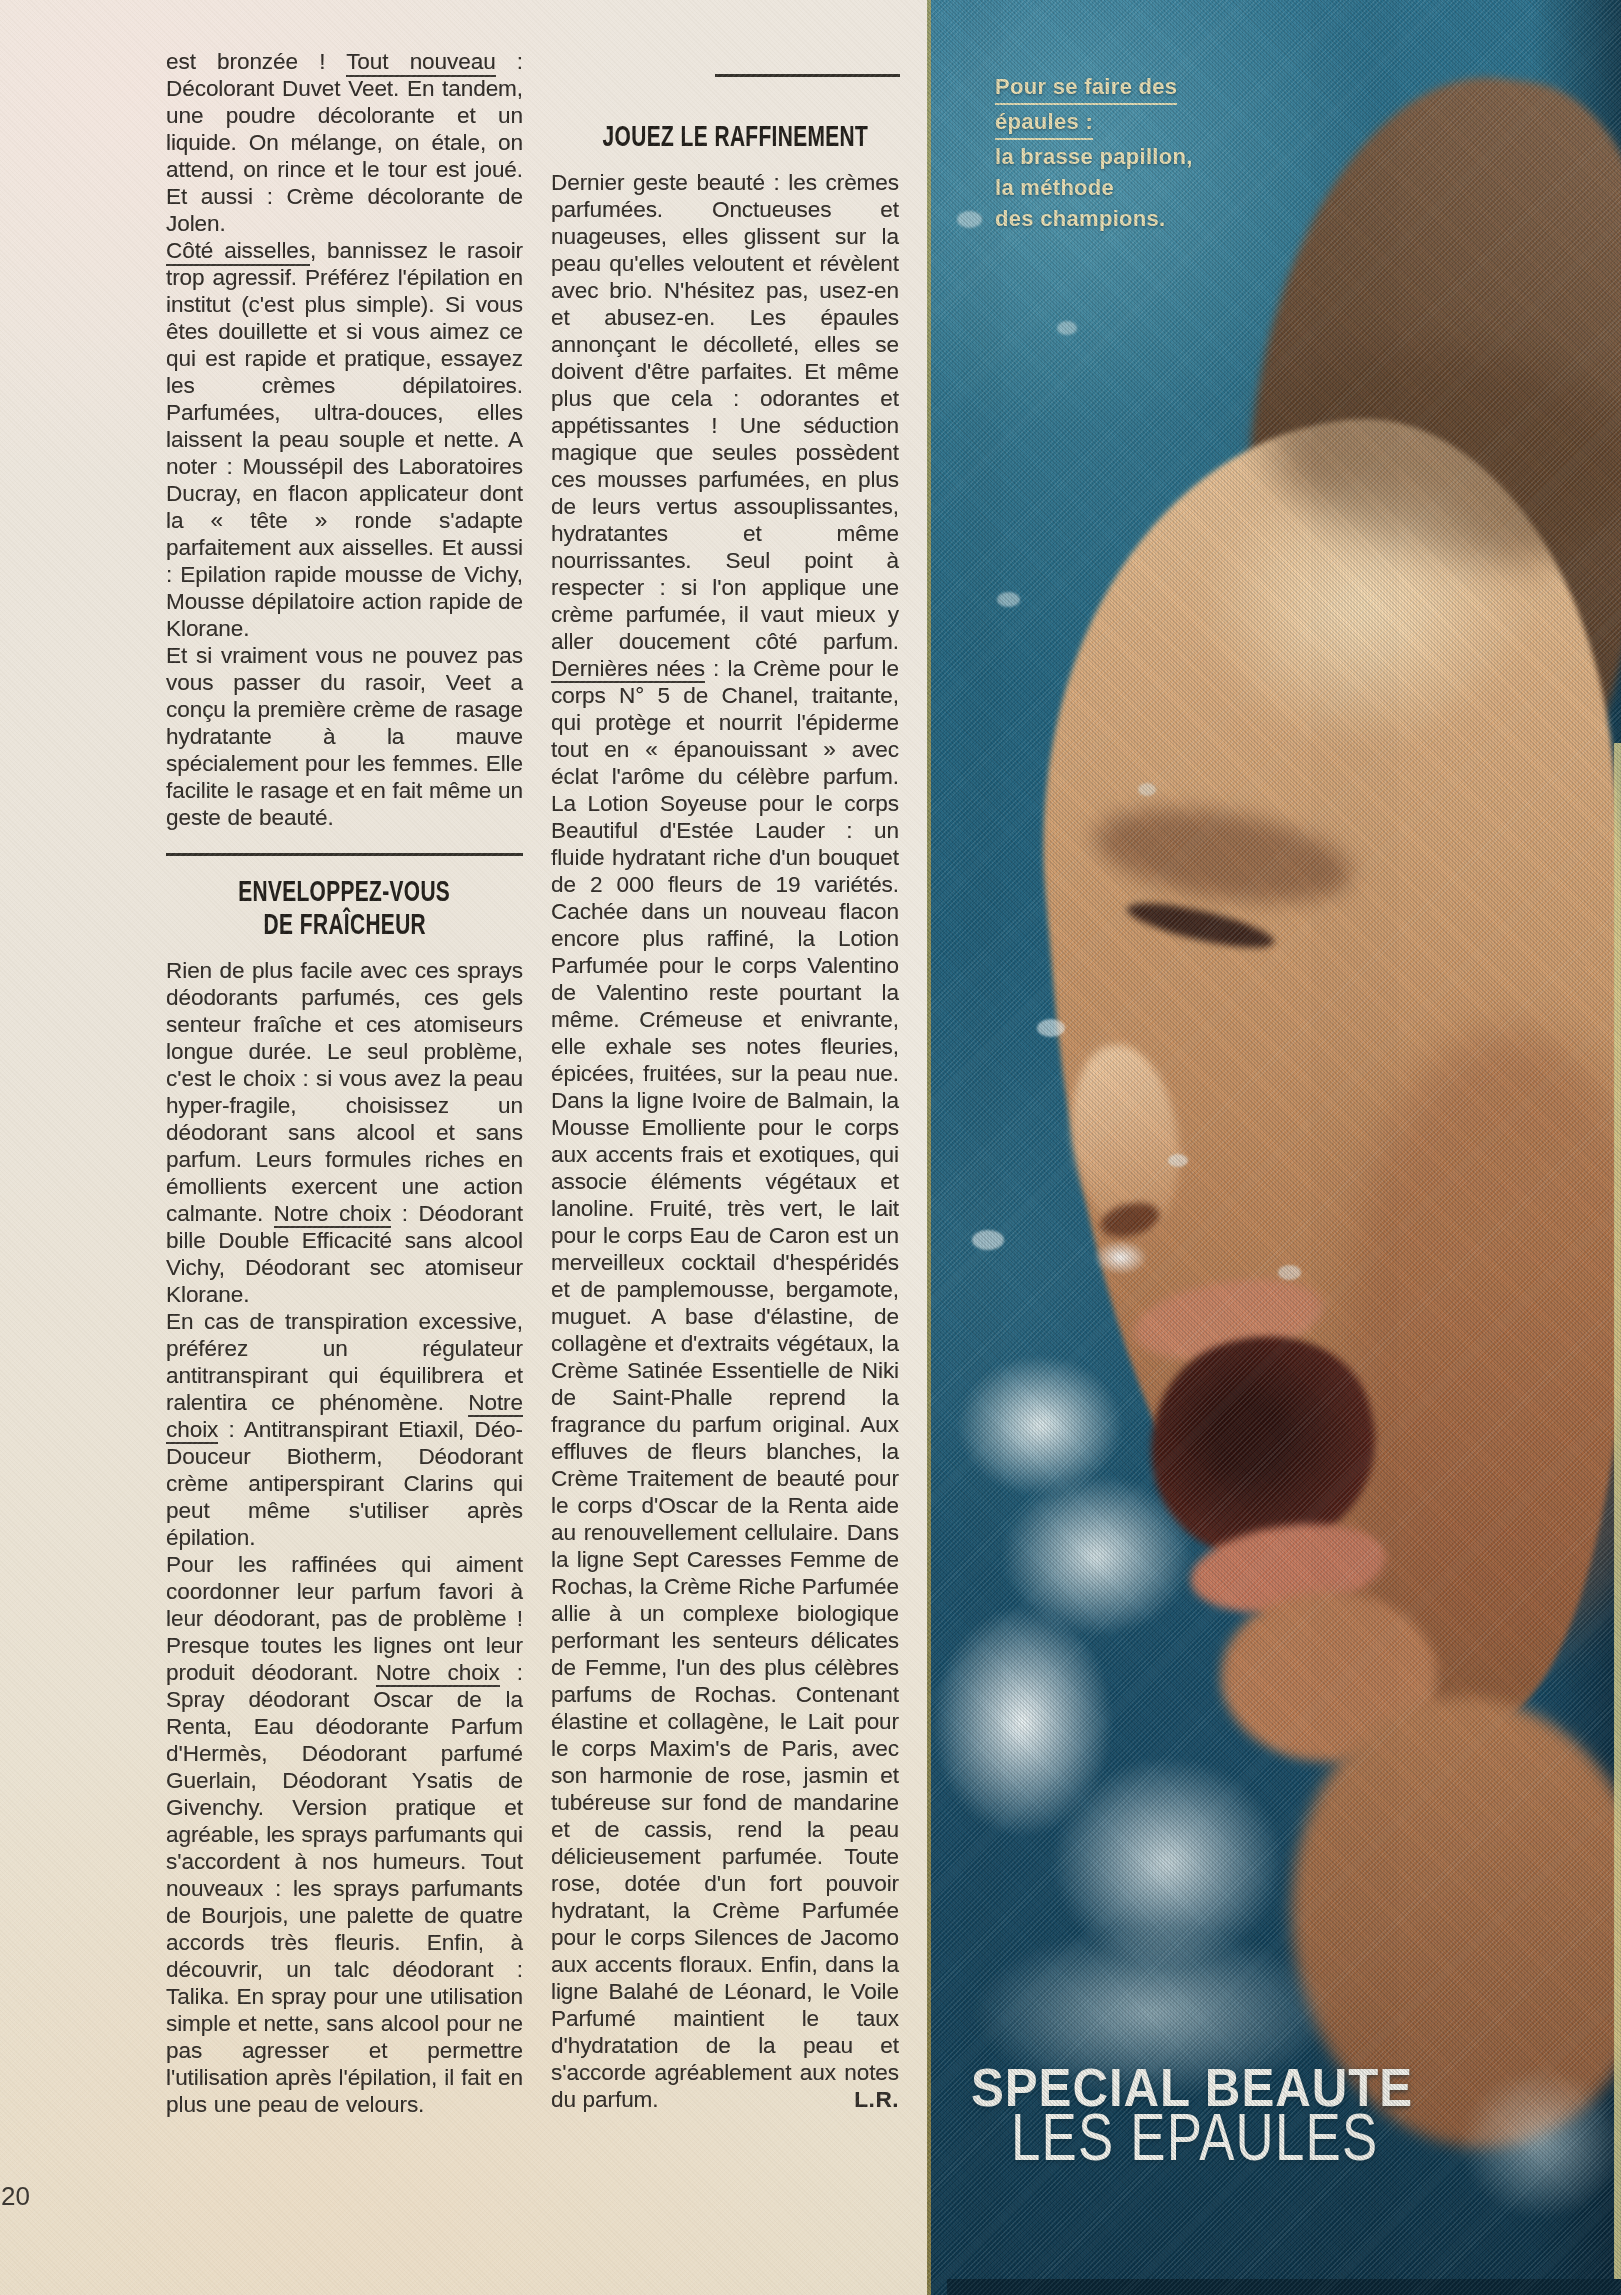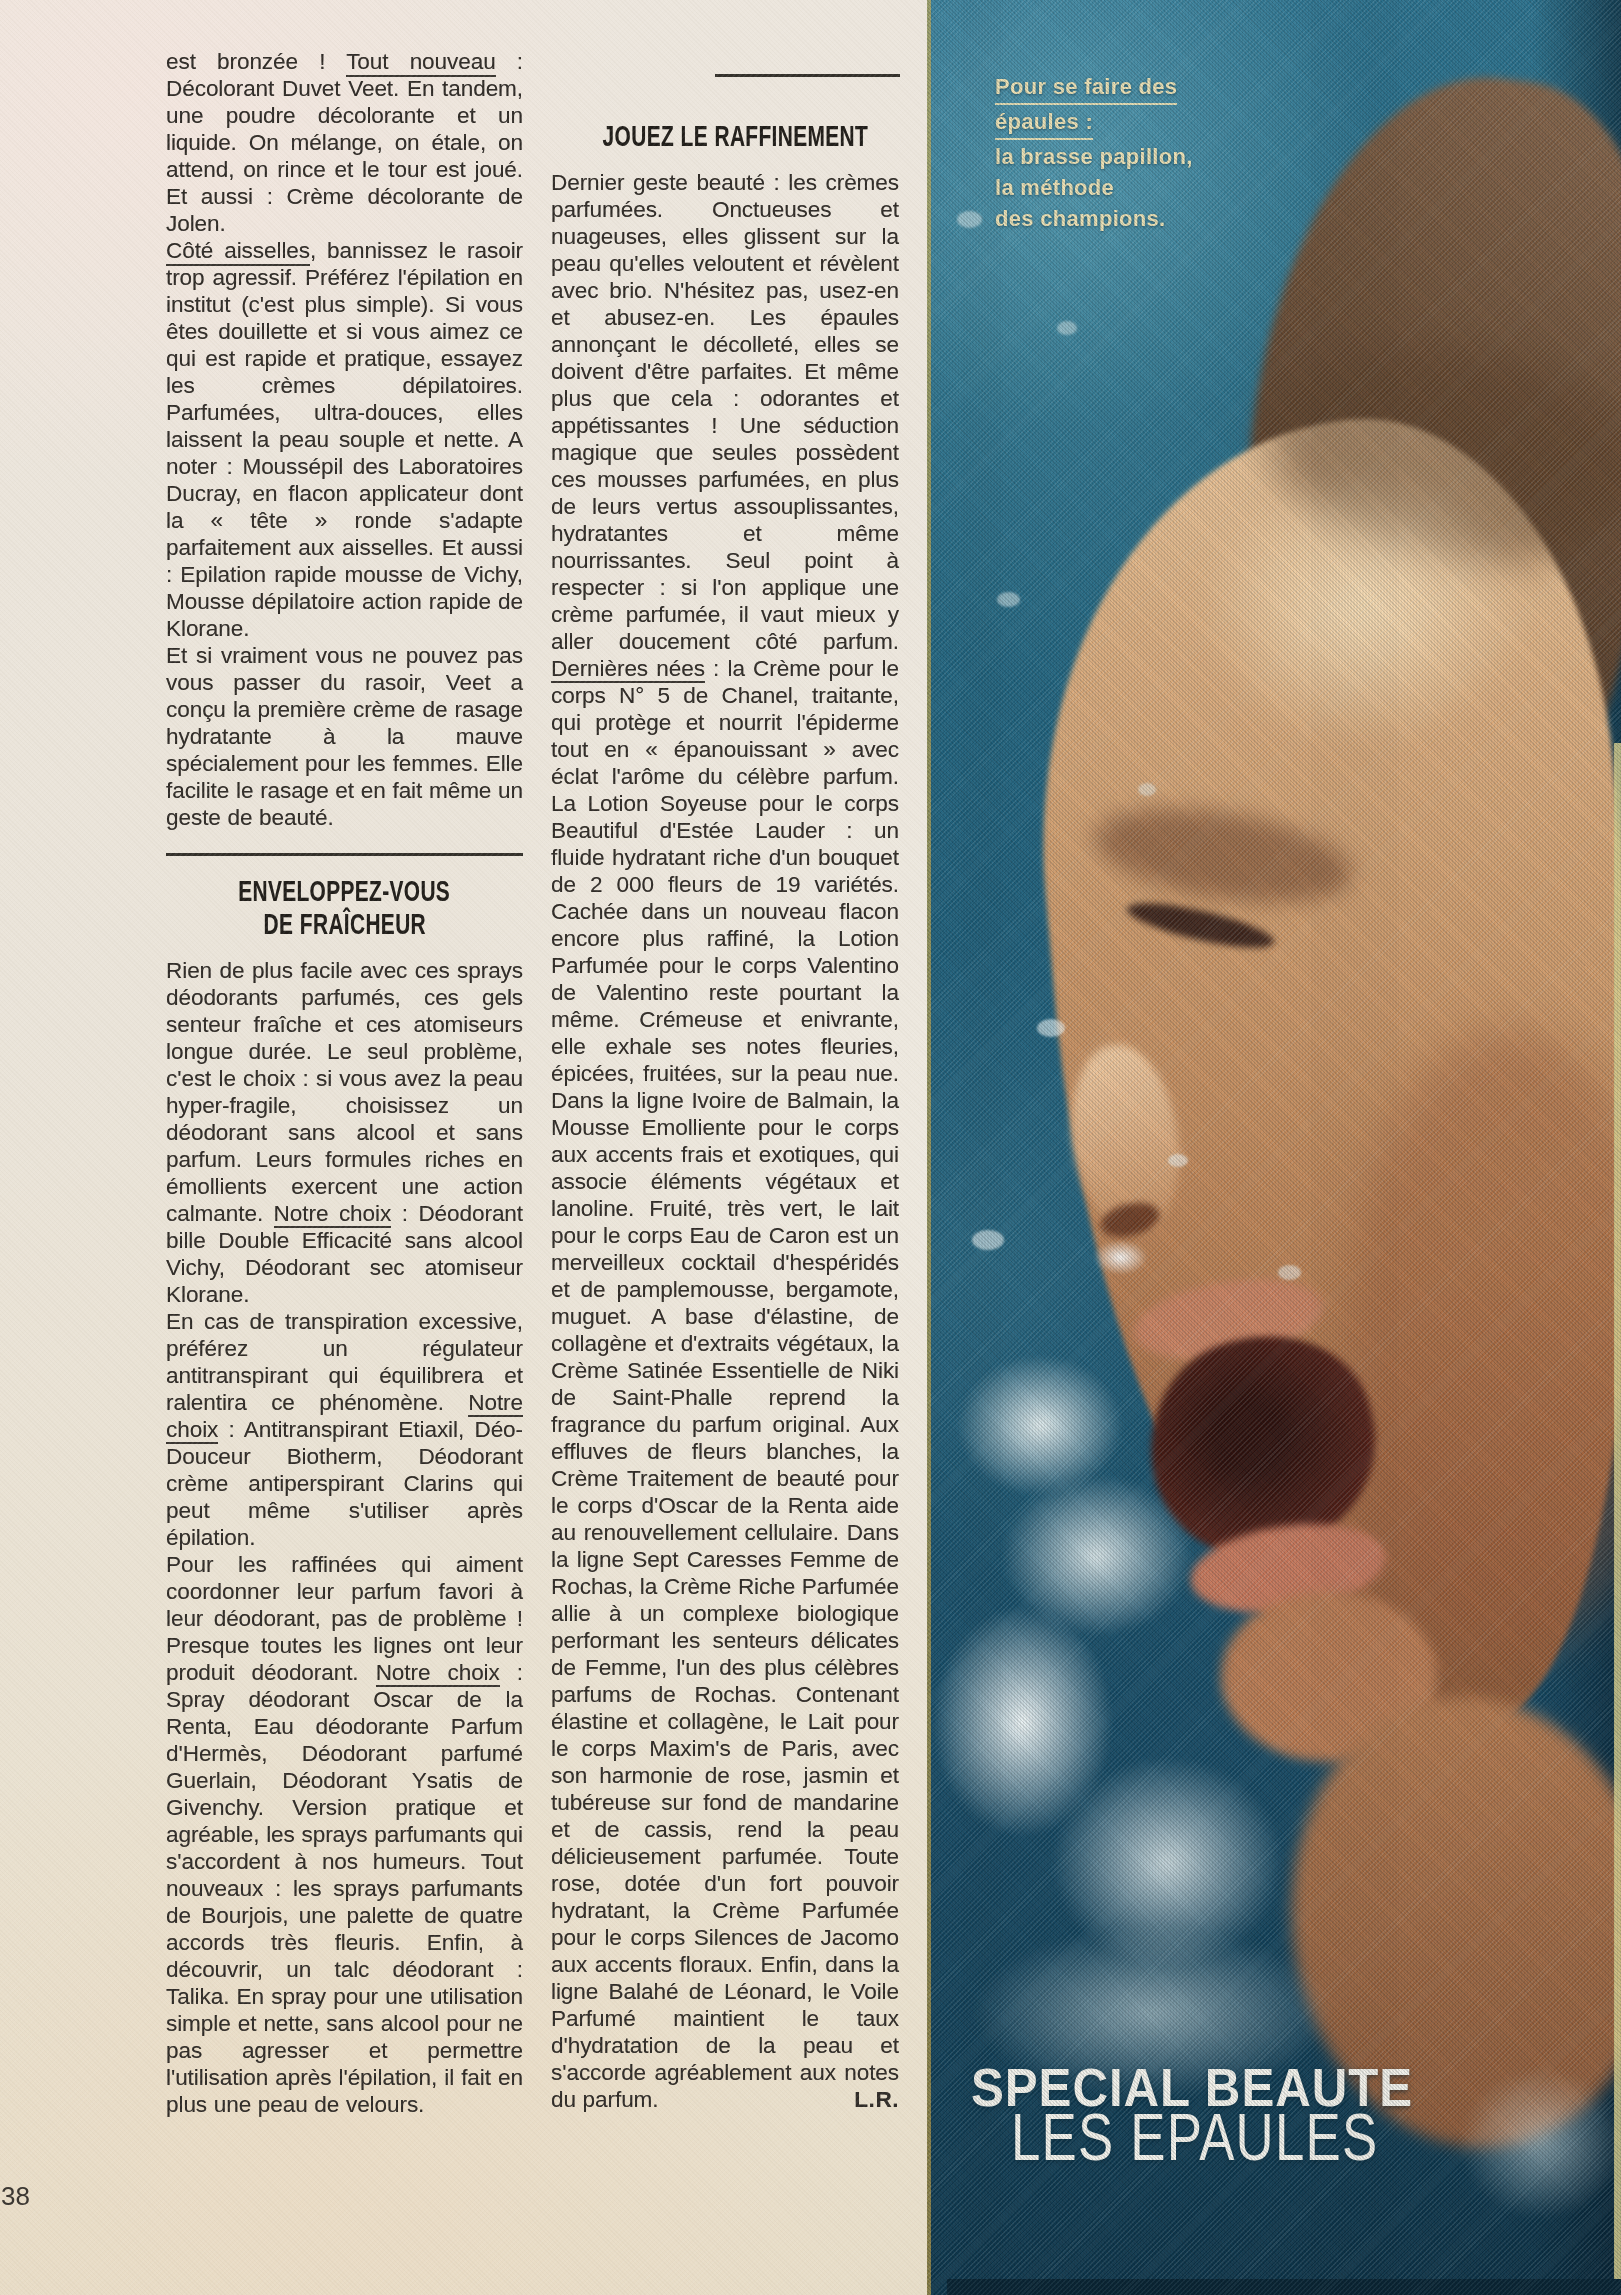--- a/index.html
+++ b/index.html
@@ -79,21 +79,21 @@
     </div>
 
   <div class="column" id="col2">
       <div class="rule-partial"></div>
       <div class="col-heading">
         <div><span class="hl">JOUEZ LE RAFFINEMENT</span></div>
       </div>
       <p><span>Dernier geste beauté : les crèmes parfumées. Onctueuses et nuageuses, elles glissent sur la peau qu'elles veloutent et révèlent avec brio. N'hésitez pas, usez-en et abusez-en. Les épaules annonçant le décolleté, elles se doivent d'être parfaites. Et même plus que cela : odorantes et appétissantes ! Une séduction magique que seules possèdent ces mousses parfumées, en plus de leurs vertus assouplissantes, hydratantes et même nourrissantes. Seul point à respecter : si l'on applique une crème parfumée, il vaut mieux y aller doucement côté parfum. </span><span class="u">Dernières nées</span><span> : la Crème pour le corps N° 5 de Chanel, traitante, qui protège et nourrit l'épiderme tout en « épanouissant » avec éclat l'arôme du célèbre parfum. La Lotion Soyeuse pour le corps Beautiful d'Estée Lauder : un fluide hydratant riche d'un bouquet de 2 000 fleurs de 19 variétés. Cachée dans un nouveau flacon encore plus raffiné, la Lotion Parfumée pour le corps Valentino de Valentino reste pourtant la même. Crémeuse et enivrante, elle exhale ses notes fleuries, épicées, fruitées, sur la peau nue. Dans la ligne Ivoire de Balmain, la Mousse Emolliente pour le corps aux accents frais et exotiques, qui associe éléments végétaux et lanoline. Fruité, très vert, le lait pour le corps Eau de Caron est un merveilleux cocktail d'hespéridés et de pamplemousse, bergamote, muguet. A base d'élastine, de collagène et d'extraits végétaux, la Crème Satinée Essentielle de Niki de Saint-Phalle reprend la fragrance du parfum original. Aux effluves de fleurs blanches, la Crème Traitement de beauté pour le corps d'Oscar de la Renta aide au renouvellement cellulaire. Dans la ligne Sept Caresses Femme de Rochas, la Crème Riche Parfumée allie à un complexe biologique performant les senteurs délicates de Femme, l'un des plus célèbres parfums de Rochas. Contenant élastine et collagène, le Lait pour le corps Maxim's de Paris, avec son harmonie de rose, jasmin et tubéreuse sur fond de mandarine et de cassis, rend la peau délicieusement parfumée. Toute rose, dotée d'un fort pouvoir hydratant, la Crème Parfumée pour le corps Silences de Jacomo aux accents floraux. Enfin, dans la ligne Balahé de Léonard, le Voile Parfumé maintient le taux d'hydratation de la peau et s'accorde agréablement aux notes du parfum.</span><span class="byline">L.R.</span></p>
     </div>
 
-  <div class="page-number">38</div>
+  <div class="page-number">20</div>
 
   <div class="photo">
 
     <div class="ph" style="left:0;top:0;width:452px;height:703px;border-radius:0;background:radial-gradient(ellipse at 30% 20%, rgba(125,195,212,.28), rgba(125,195,212,0) 70%);"></div>
     <div class="ph" style="right:0;top:0;width:90px;height:2295px;border-radius:0;background:linear-gradient(90deg, rgba(6,28,43,0), rgba(6,28,43,.62));"></div>
     <div class="ph" style="left:0;top:0;width:3.5px;height:2295px;border-radius:0;background:rgba(235,180,60,.55);"></div>
 
     <div class="ph" style="left:321px;top:75px;width:401px;height:803px;background:linear-gradient(205deg,#87654a 0%,#6b4c33 40%,#4e3523 75%,#3a281a 100%);border-radius:55% 45% 40% 60%/50% 42% 45% 58%;filter:blur(4.5px);transform:rotate(7deg);"></div>
     <div class="ph" style="left:136px;top:422px;width:577px;height:1315px;background:linear-gradient(192deg,#ecc79c 3%,#ddae7f 20%,#cf9a6a 40%,#bd8254 62%,#a16540 82%,#84502f 97%);border-radius:60% 40% 38% 62%/34% 28% 64% 58%;filter:blur(2.5px);transform:rotate(-5deg);"></div>
     <div class="ph" style="left:341px;top:351px;width:381px;height:211px;background:rgba(90,60,35,.5);filter:blur(20px);transform:rotate(8deg);"></div>

